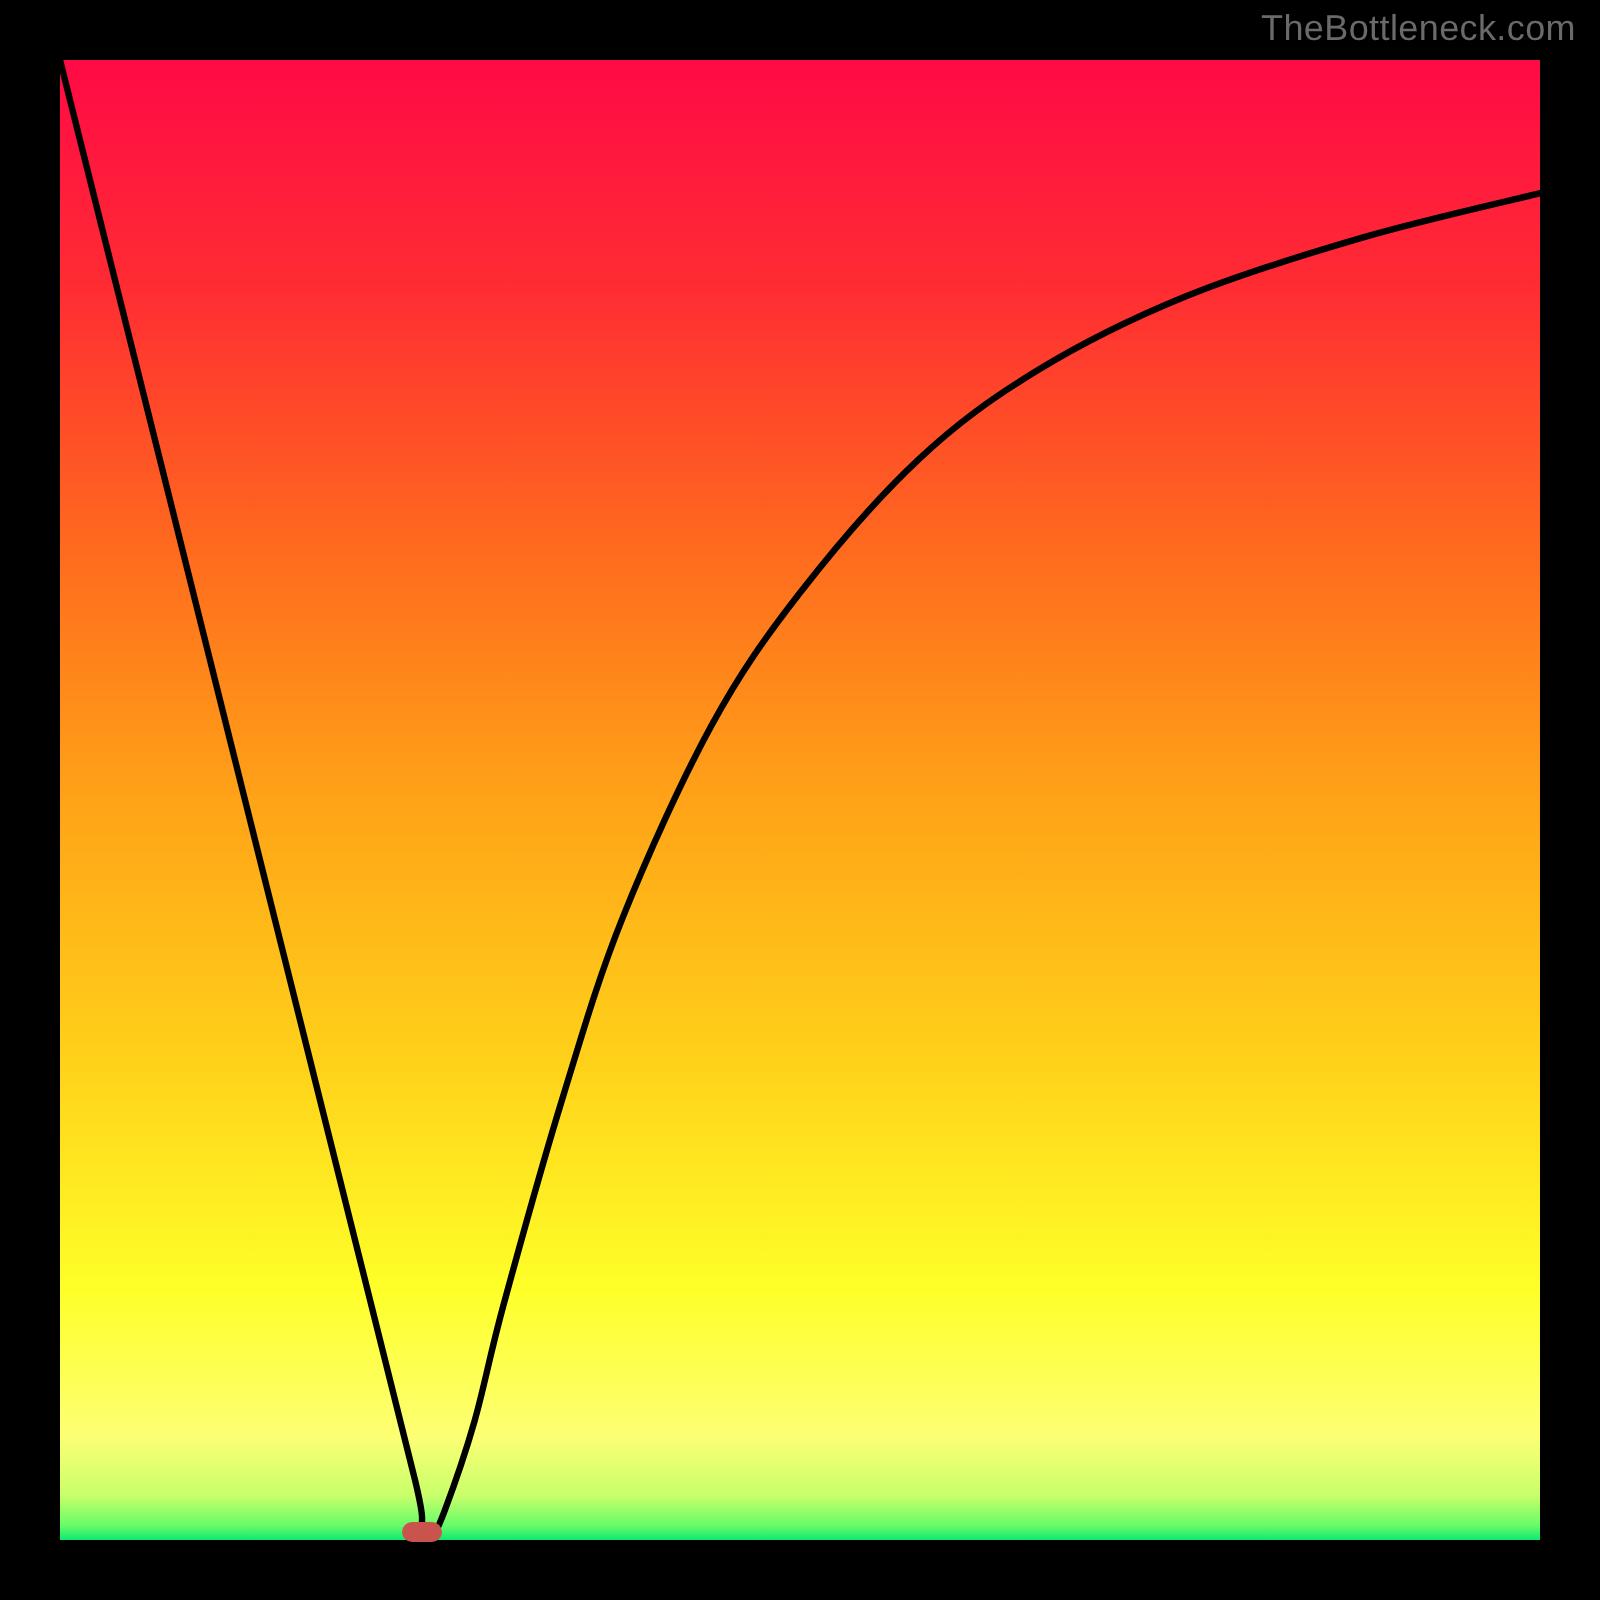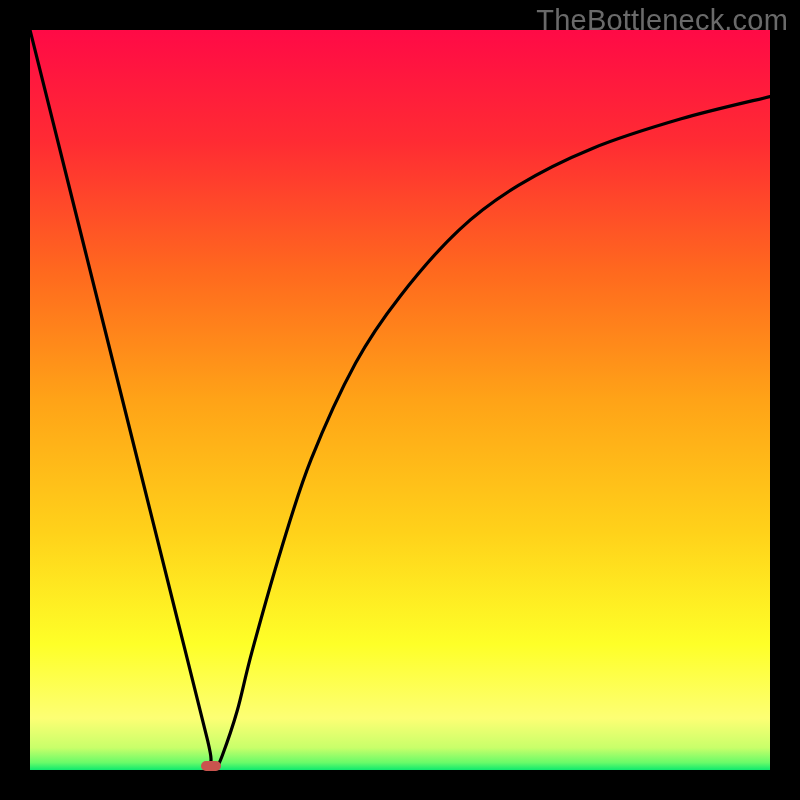--- a/index.html
+++ b/index.html
@@ -51,21 +51,21 @@
     height: 10px;
     border-radius: 5px;
     background: var(--marker, #c9544e);
     transform: translate(-50%, -50%);
   }
   .watermark {
     position: absolute;
     top: 4px;
     right: 12px;
     color: #6a6a6a;
-    font-size: 29px;
+    font-size: 18px;
     letter-spacing: 0.2px;
     user-select: none;
   }
 </style>
 </head>
 <body>
 
 <div class="watermark">TheBottleneck.com</div>
 
 <div class="frame">

